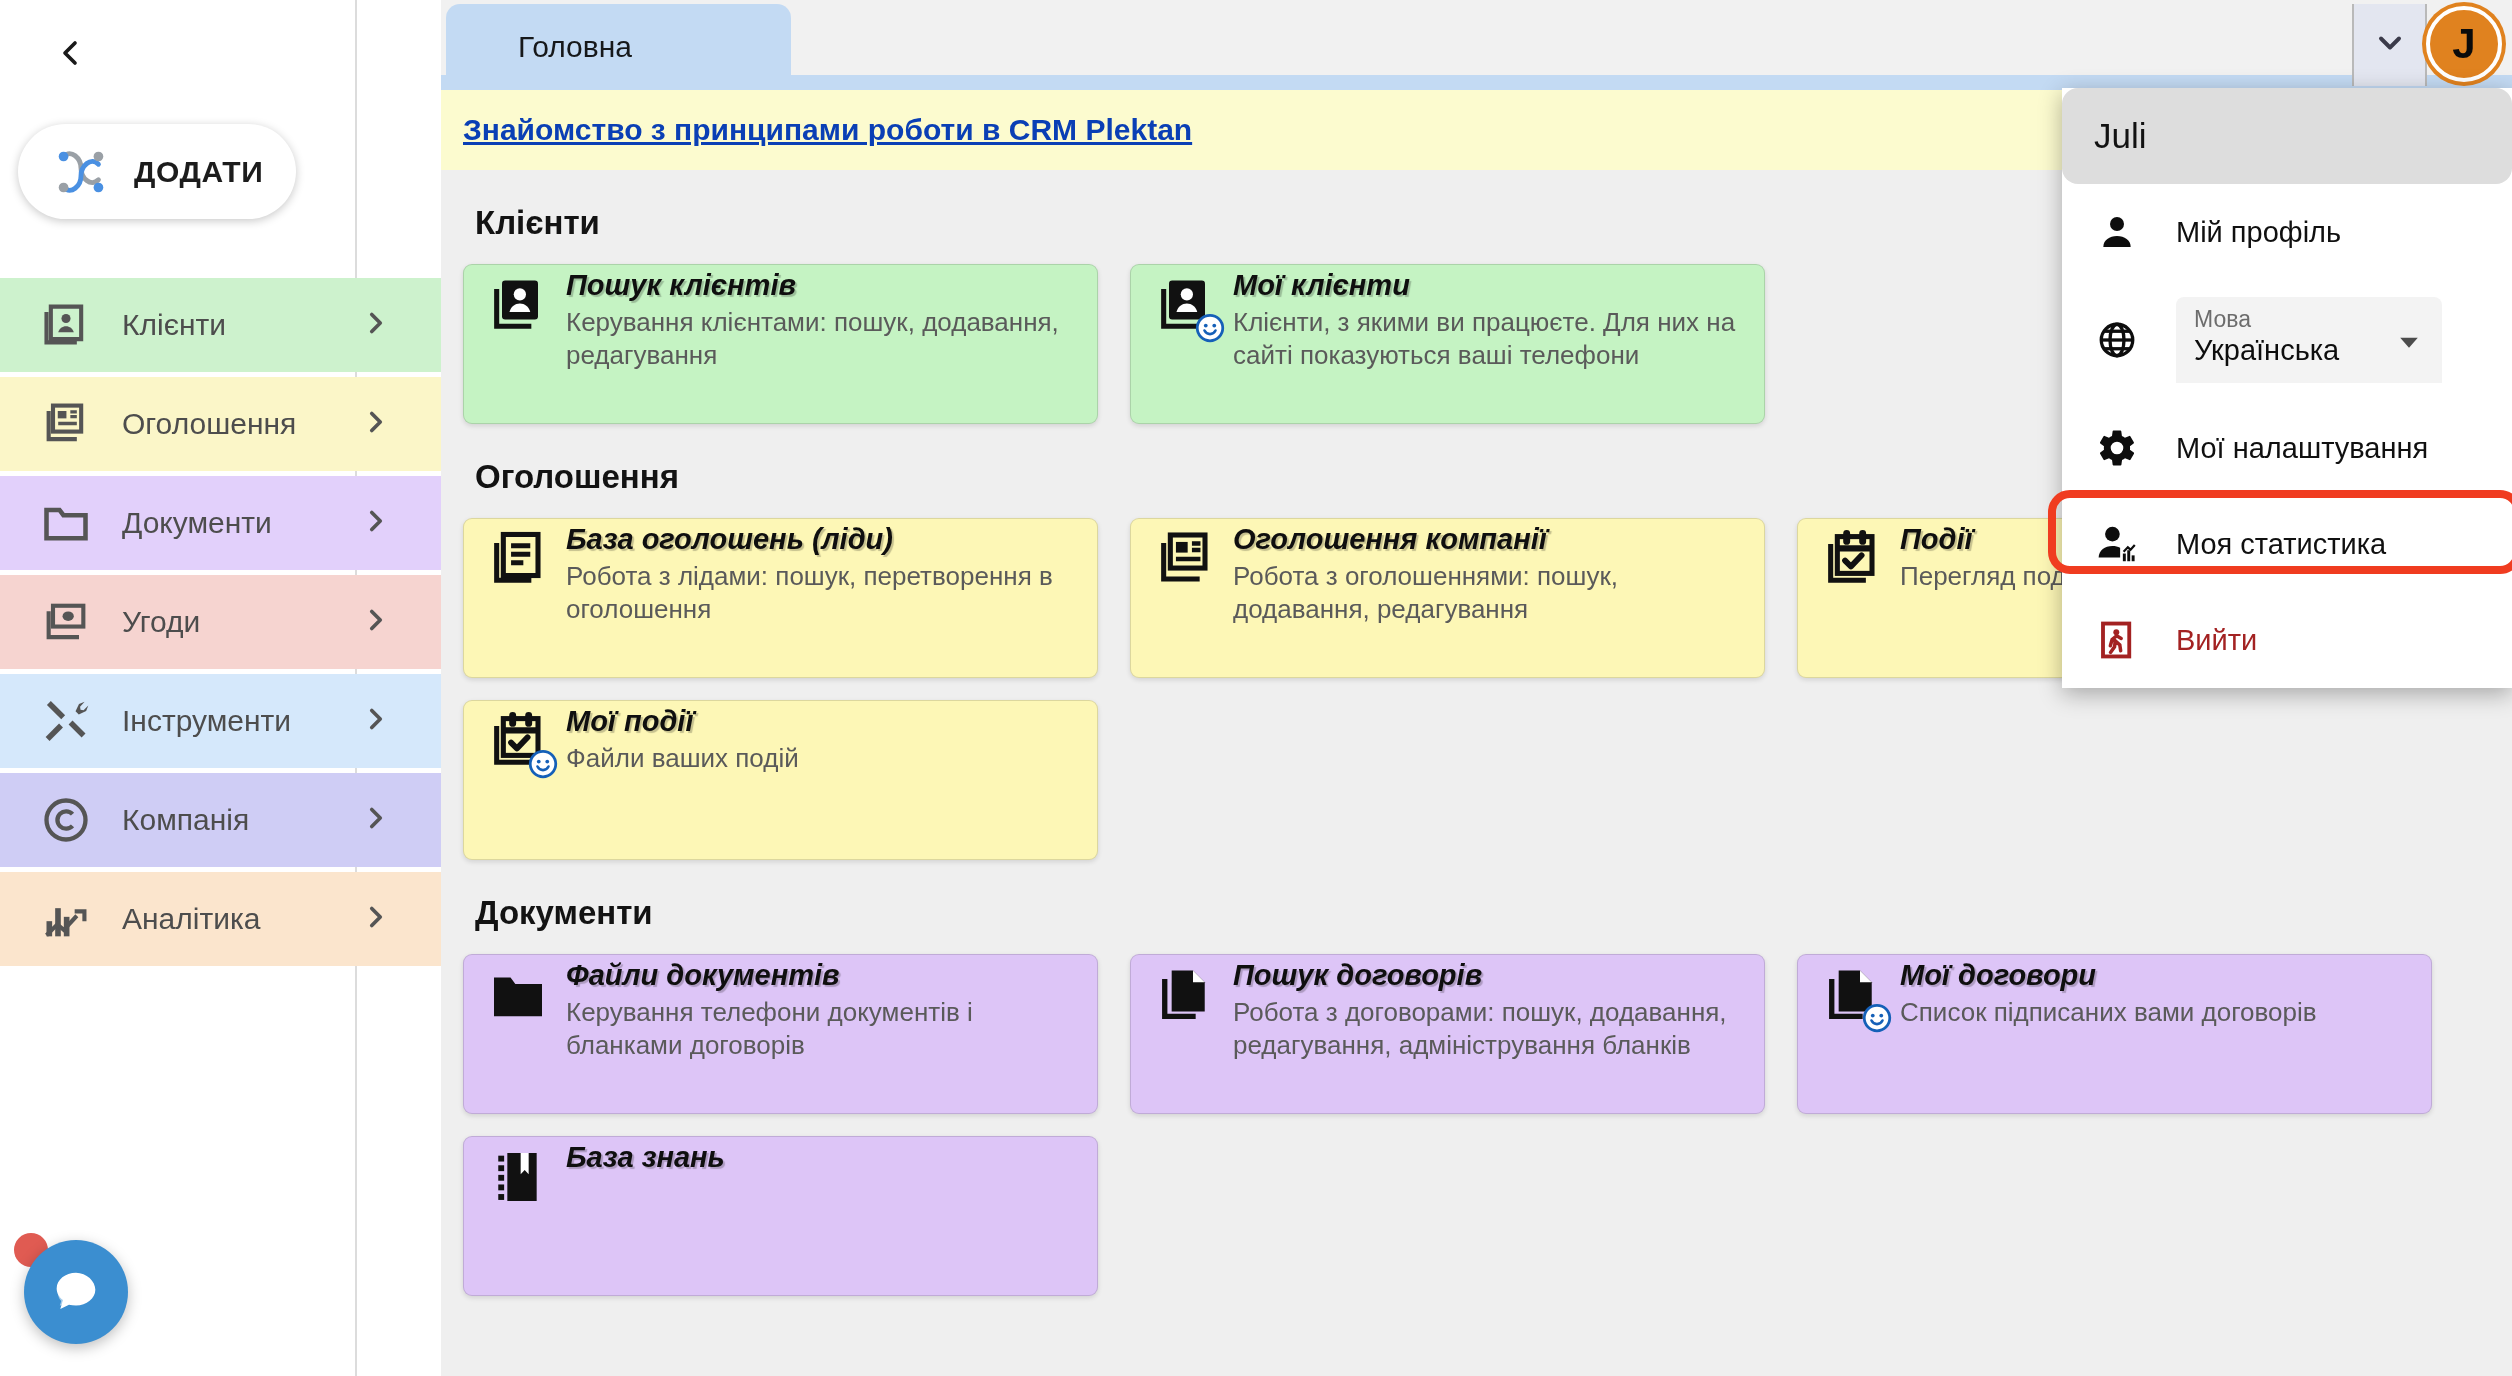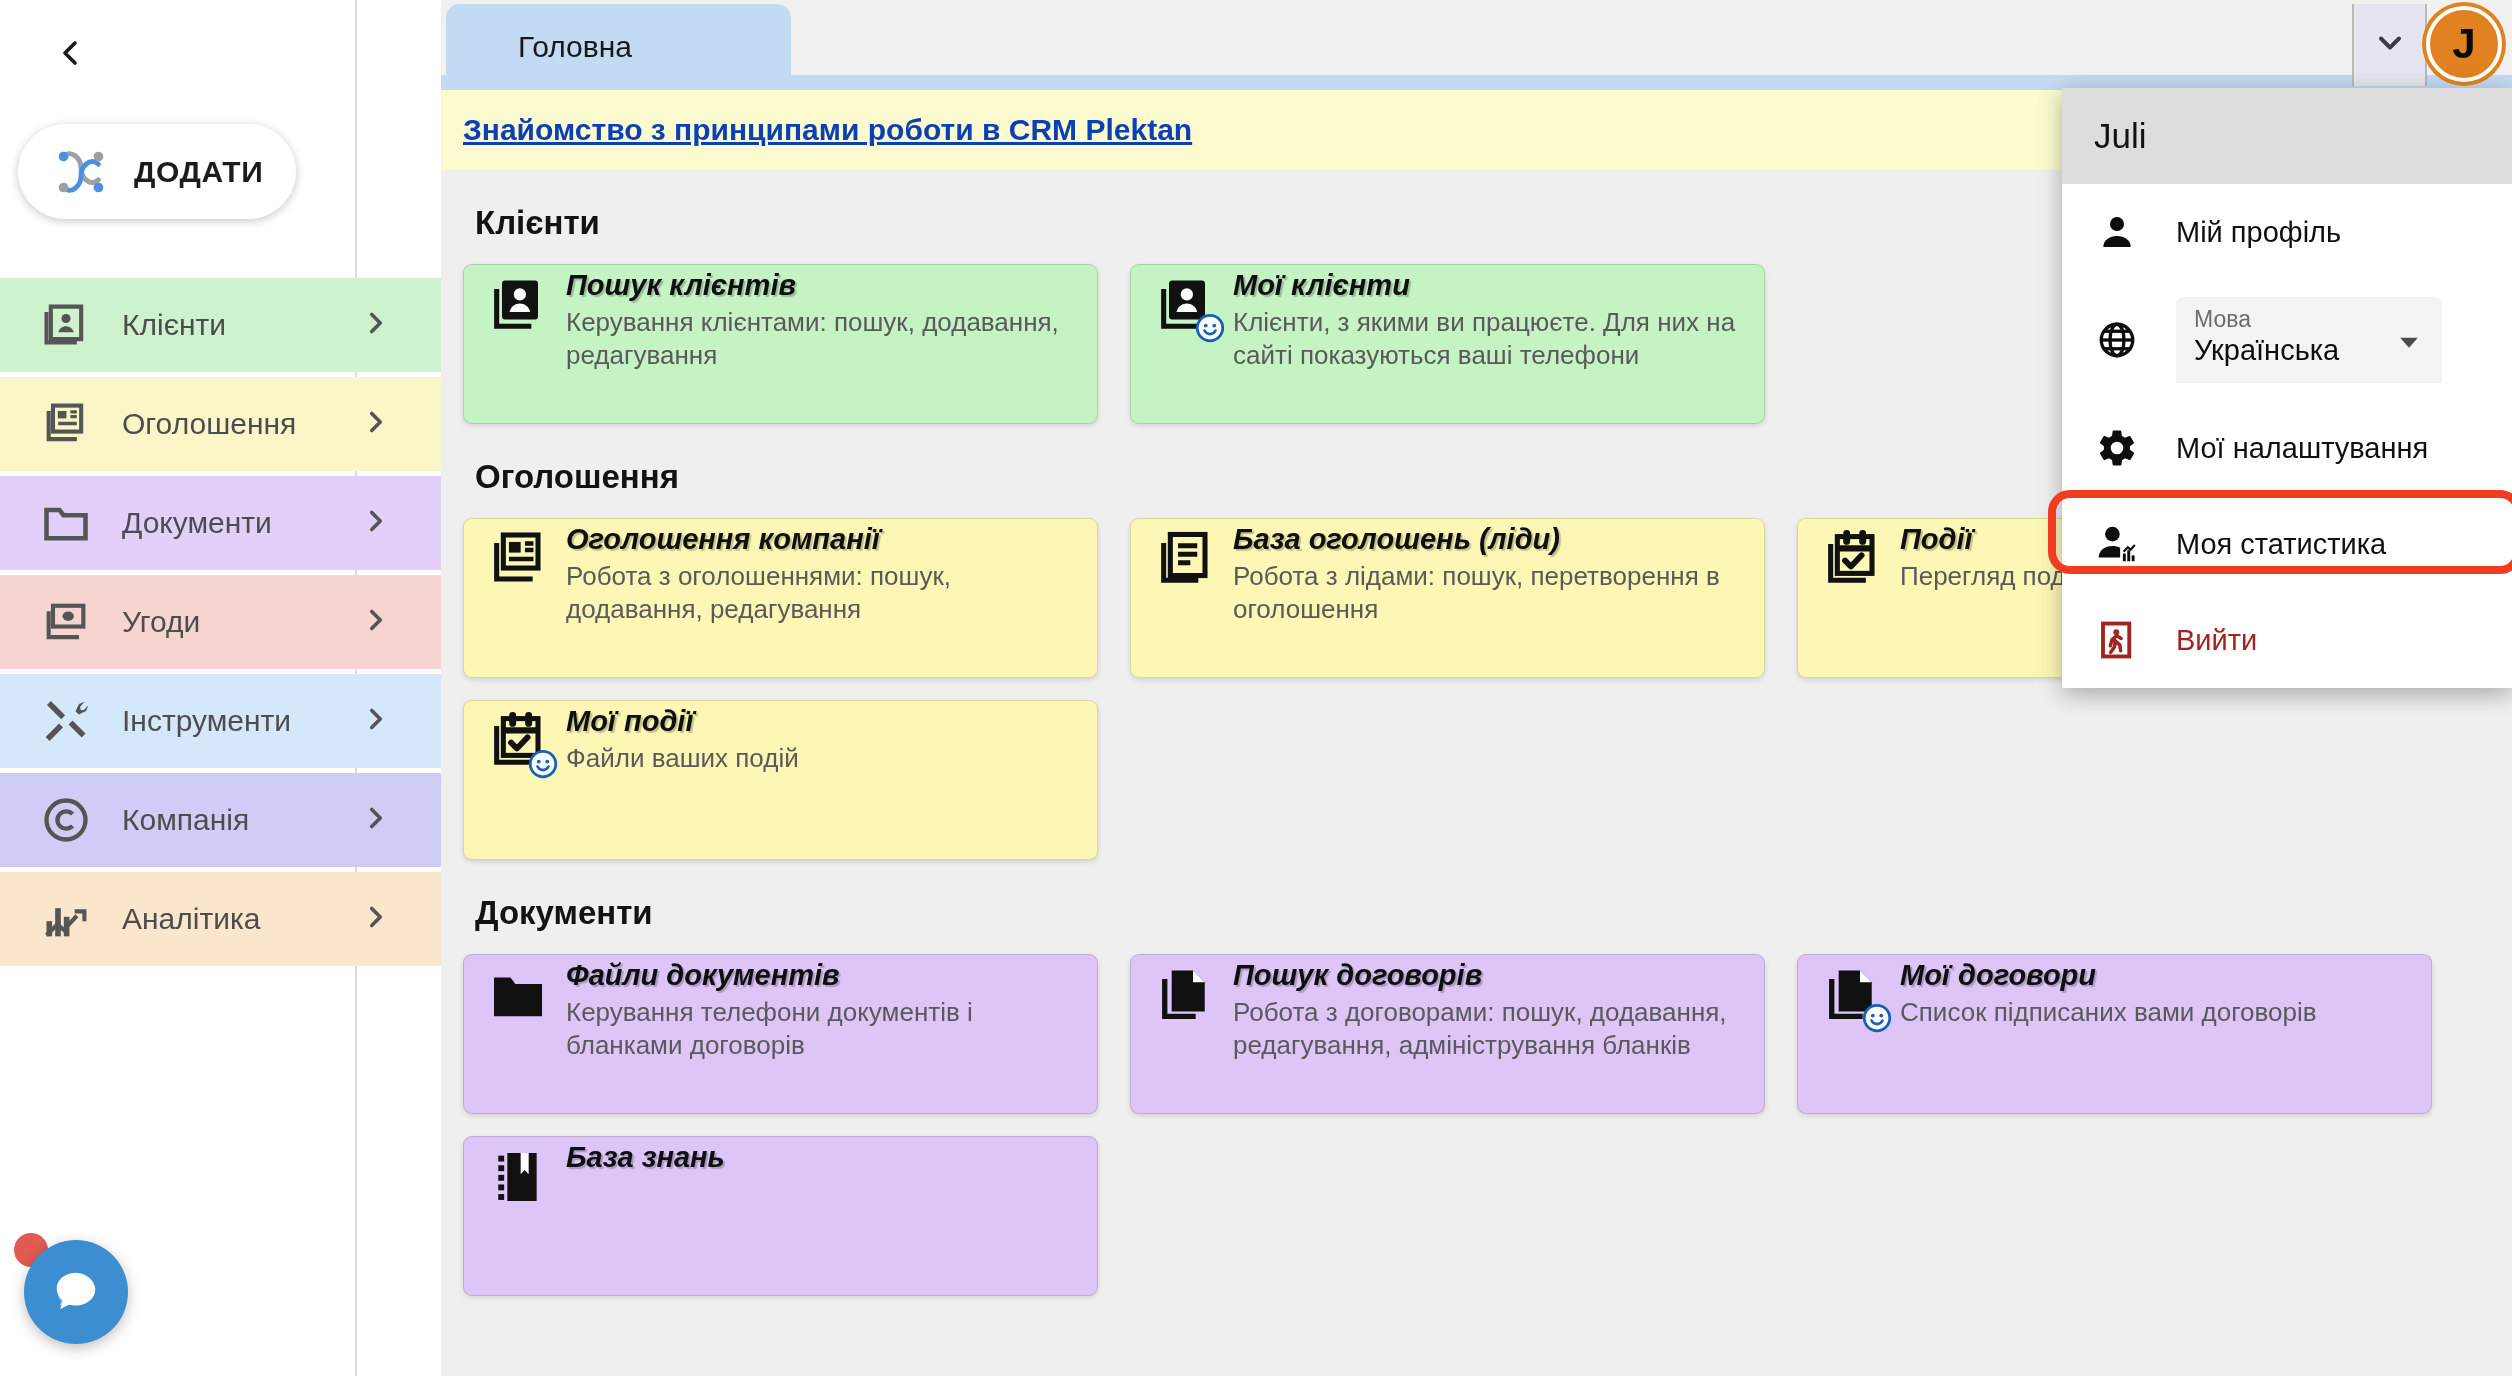--- a/index.html
+++ b/index.html
@@ -199,21 +199,21 @@
     width: 450px;
     background: #ffffff;
     box-shadow: 0 6px 22px rgba(0,0,0,.30);
     z-index: 60;
   }
   .dropdown-header {
     height: 96px;
     background: #dddddd;
     display: flex; align-items: center;
     padding-left: 32px;
-    font-size: 35px; color: #121212;
+    font-size: 35px; color: #121212; border-radius: 16px;
   }
   .dd-item {
     display: flex; align-items: center;
     height: 96px;
     padding-left: 32px;
     cursor: pointer;
     position: relative;
   }
   .dd-icon {
     flex: 0 0 46px; width: 46px; height: 46px;
@@ -444,39 +444,39 @@
                 <div class="card-desc">Клієнти, з якими ви працюєте. Для них на сайті показуються ваші телефони</div>
               </div>
             </div>
           </div>
         </div>
         <div class="section">
           <div class="section-title">Оголошення</div>
           <div class="card-row" style="margin-bottom:22px">
             <div class="card yellow">
               <span class="card-icon"><svg width="64" height="64" viewBox="0 0 24 24" fill="none" stroke="#111" stroke-width="1.9">
+                  <rect x="6.5" y="2.8" width="13" height="15.4"></rect>
+                  <path d="M4 6v14h13"></path>
+                  <path d="M9.4 7h7.2M9.4 10.2h7.2M9.4 13.4h4.6" stroke-width="1.9"></path>
+                </svg></span>
+              <div class="card-body">
+                <div class="card-title">База оголошень (ліди)</div>
+                <div class="card-desc">Робота з лідами: пошук, перетворення в оголошення</div>
+              </div>
+            </div>
+            <div class="card yellow">
+              <span class="card-icon"><svg width="64" height="64" viewBox="0 0 24 24" fill="none" stroke="#111" stroke-width="1.9">
                   <rect x="6.5" y="3" width="13" height="12.4"></rect>
                   <path d="M4 6v13.5h13.5"></path>
                   <rect x="8.6" y="5.6" width="4.4" height="4" fill="#111" stroke="none"></rect>
                   <path d="M14.6 6.2h3.2M14.6 8.6h3.2M8.6 12h9.2" stroke-width="1.7"></path>
                 </svg></span>
               <div class="card-body">
                 <div class="card-title">Оголошення компанії</div>
                 <div class="card-desc">Робота з оголошеннями: пошук, додавання, редагування</div>
-              </div>
-            </div>
-            <div class="card yellow">
-              <span class="card-icon"><svg width="64" height="64" viewBox="0 0 24 24" fill="none" stroke="#111" stroke-width="1.9">
-                  <rect x="6.5" y="2.8" width="13" height="15.4"></rect>
-                  <path d="M4 6v14h13"></path>
-                  <path d="M9.4 7h7.2M9.4 10.2h7.2M9.4 13.4h4.6" stroke-width="1.9"></path>
-                </svg></span>
-              <div class="card-body">
-                <div class="card-title">База оголошень (ліди)</div>
-                <div class="card-desc">Робота з лідами: пошук, перетворення в оголошення</div>
               </div>
             </div>
             <div class="card yellow">
               <span class="card-icon"><svg width="64" height="64" viewBox="0 0 24 24" fill="none" stroke="#111" stroke-width="1.9">
                   <rect x="6.5" y="3.6" width="13" height="13.8"></rect>
                   <path d="M4 6.4V20h13.2"></path>
                   <path d="M6.5 8h13" stroke-width="2.4"></path>
                   <path d="M10 2.4v3M16 2.4v3" stroke-width="2.6" stroke-linecap="round"></path>
                   <path d="M9.4 12.6l2.2 2.2 4-4.2" stroke-width="2.2" stroke-linecap="round" stroke-linejoin="round"></path>
                 </svg></span>

